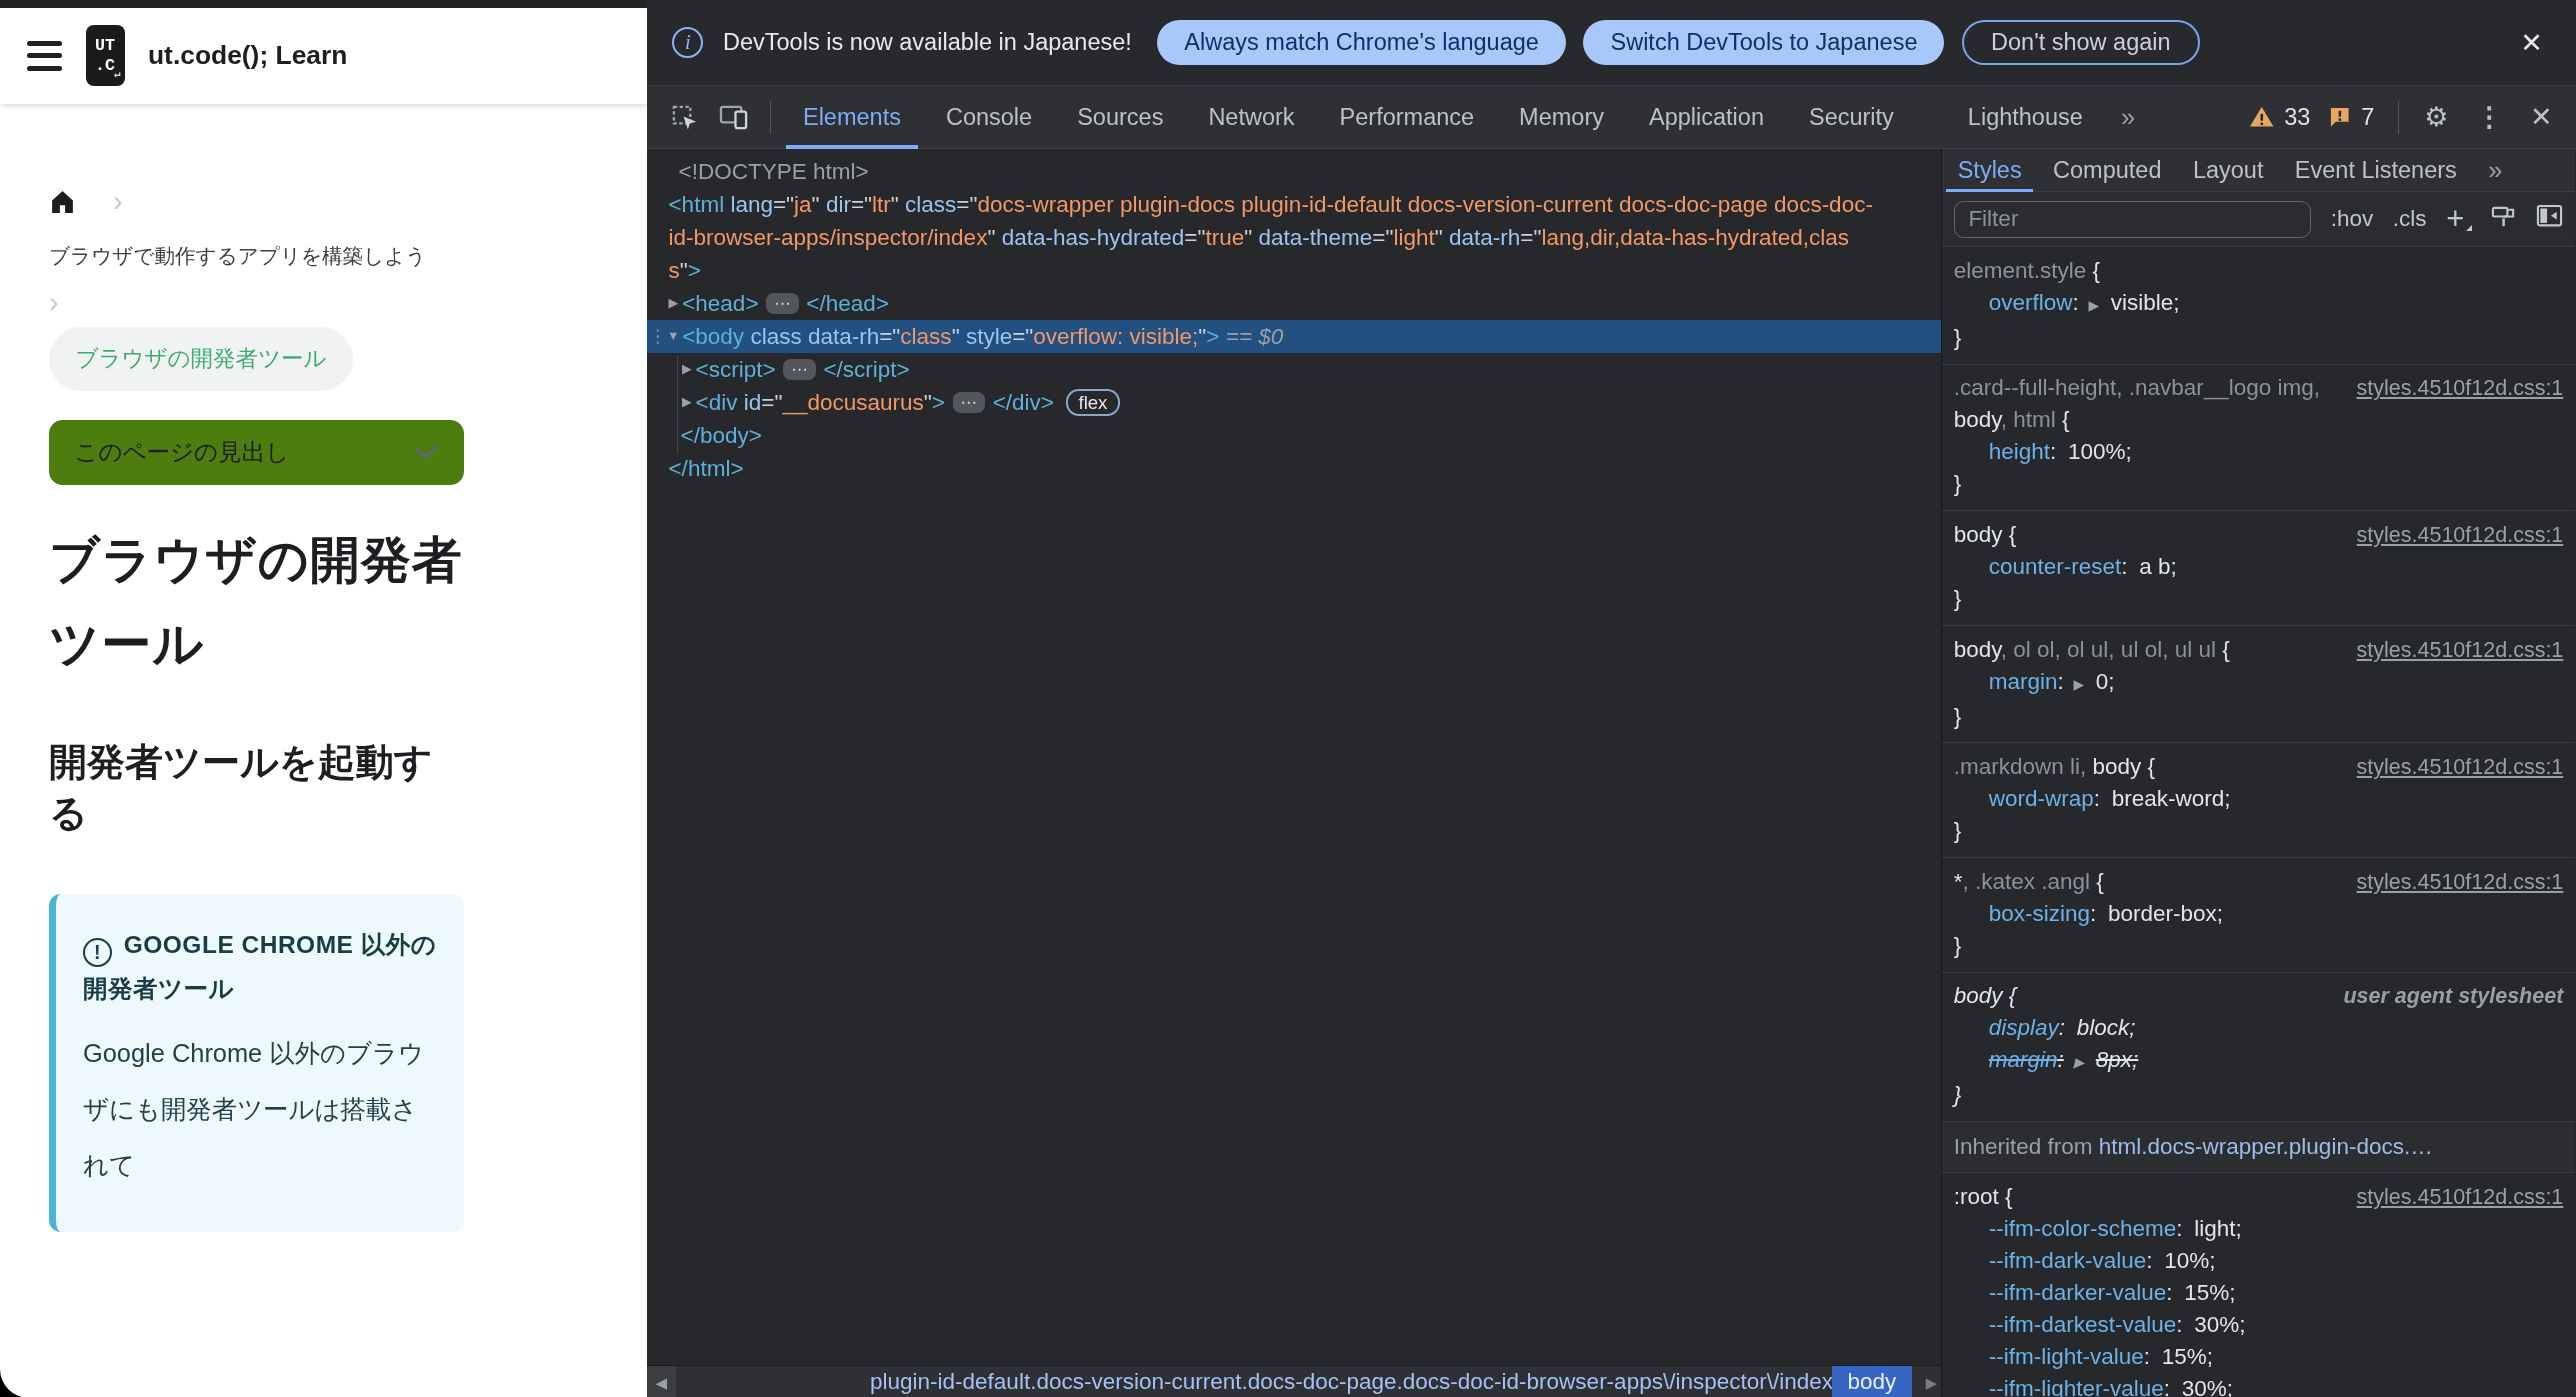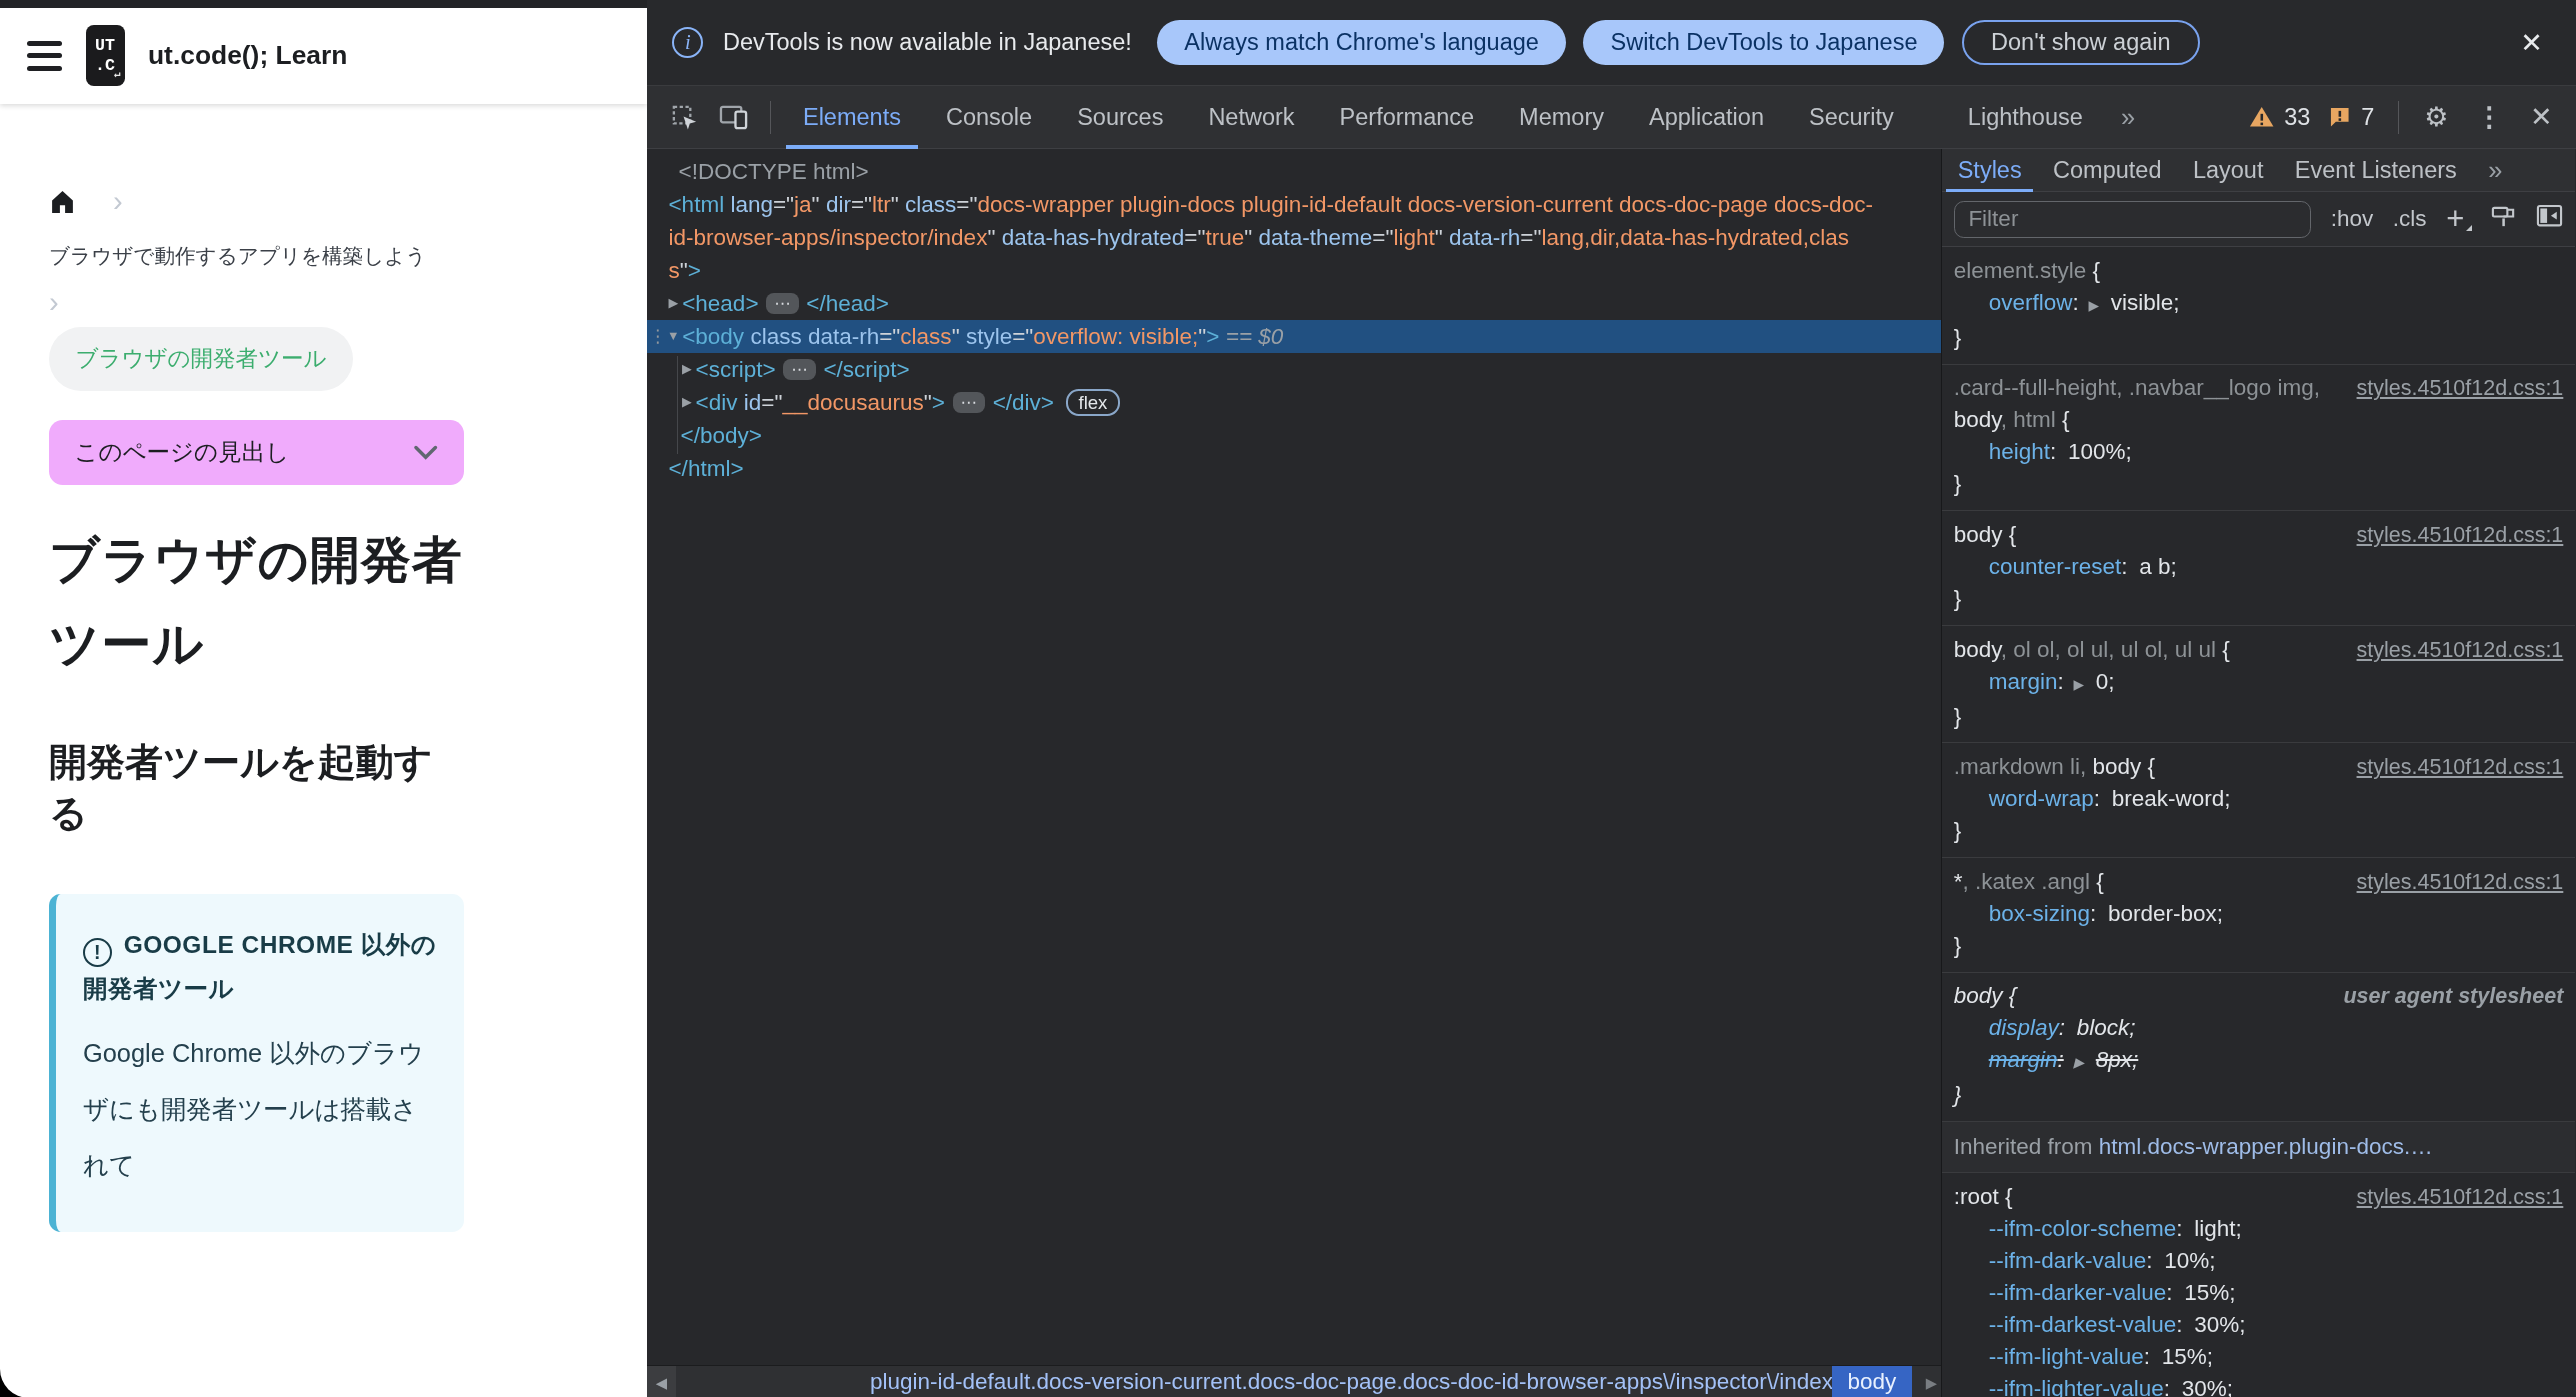--- a/index.html
+++ b/index.html
@@ -19,21 +19,21 @@
   .logo-ret { position:absolute; right:3.9px; bottom:2px; font-size:10.8px; color:#e8e8e8; }
   .nav-title { font-size:26.4px; font-weight:700; color:#1c1e21; }
 
   .content { position:absolute; top:104px; left:49px; width:415px; }
   .bc-home-row { margin-top:84px; display:flex; align-items:center; gap:37px; }
   .bc-chev { font-size:29px; color:#c3c9d2; line-height:25.4px; }
   .bc-section { margin-top:27px; font-size:20.6px; color:#3b4048; }
   .bc-chev2 { margin-top:19.6px; font-size:29px; color:#c3c9d2; }
   .bc-badge { margin-top:11.7px; display:inline-block; background:#f1f2f3; color:#3cad6e;
               font-size:22.5px; padding:16.6px 26.4px; border-radius:35px; }
-  .toc-box { margin-top:29px; width:100%; height:65px; background:#f0abfc; border-radius:13.7px;
+  .toc-box { margin-top:29px; width:100%; height:65px; background:#4d7c0f; border-radius:13.7px;
              display:flex; align-items:center; justify-content:space-between; padding:0 25.4px;
              font-size:23.5px; color:#1c1e21; cursor:pointer; }
   .h1 { margin-top:33px; font-size:50px; line-height:84px; font-weight:800; color:#1c1e21; letter-spacing:1px; }
   .h2 { margin-top:51px; font-size:38px; font-weight:800; color:#1c1e21;font-family:Liberation Serif, serif; }
   .para { margin-top:78px; font-size:25.4px; line-height:56px; color:#1c1e21; }
   .para b { font-weight:800; }
   .admonition { margin-top:55px; background:#eef9fd; border-left:7.8px solid #4cb3d4; border-radius:11.7px;
                 padding:29px 27px 39px; color:#193c47; }
   .adm-title { font-weight:800; font-size:24.5px; line-height:43px; letter-spacing:0.5px; }
   .adm-icon { display:inline-flex; width:29px; height:29px; border:2.9px solid #193c47; border-radius:50%;

